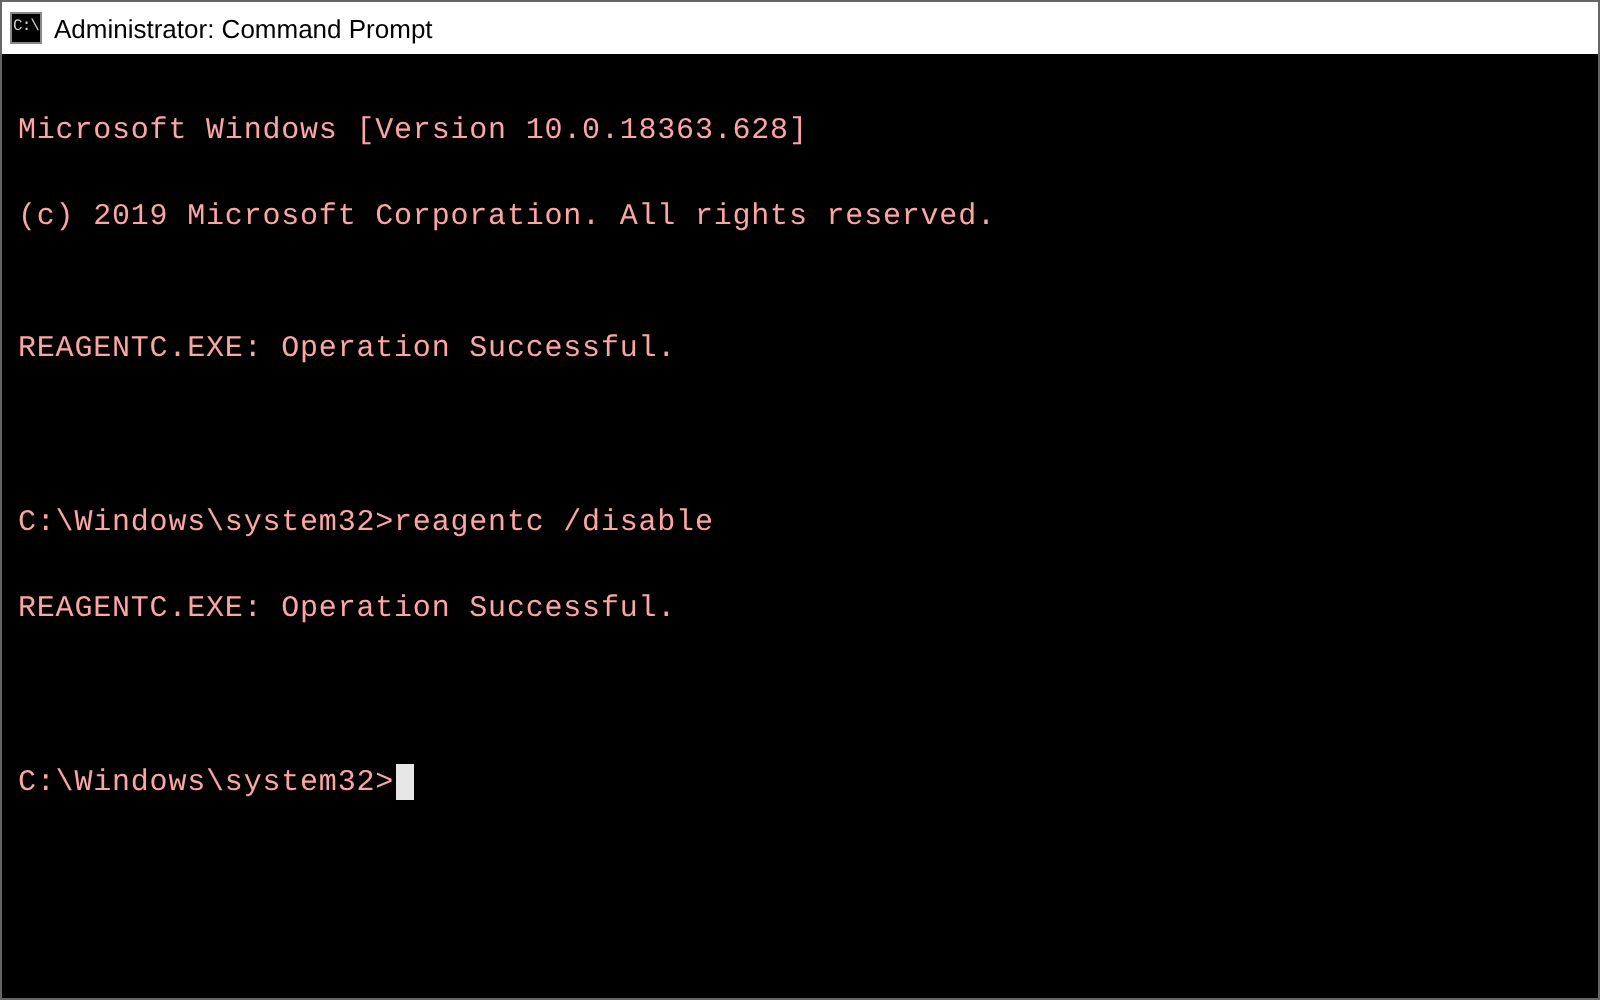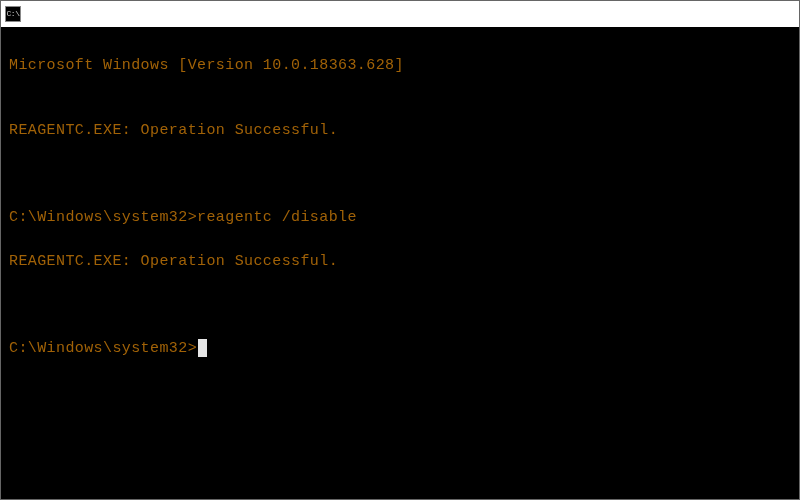--- a/index.html
+++ b/index.html
@@ -37,21 +37,21 @@
       font-family: Consolas, "Courier New", monospace;
       font-size: 8px;
       letter-spacing: -0.5px;
       line-height: 1;
       border: 1px solid #888;
     }
     .terminal {
       width: 100%;
       height: calc(100% - 26px);
       background: #000;
-      color: #a16207;
+      color: #fca5a5;
       font-family: Consolas, "Courier New", monospace;
       font-size: 15px;
       line-height: 1.45;
       padding: 6px 8px;
       white-space: pre;
       letter-spacing: 0.4px;
       overflow: hidden;
     }
     .line { display: block; }
     .cursor {
@@ -62,23 +62,25 @@
       vertical-align: text-bottom;
       margin-left: 1px;
     }
   </style>
 </head>
 <body>
 
 <div class="window">
   <div class="titlebar">
     <span class="appicon">C:\</span>
+    <span>Administrator: Command Prompt</span>
   </div>
   <div class="terminal">
 <span class="line">Microsoft Windows [Version 10.0.18363.628]</span>
+<span class="line">(c) 2019 Microsoft Corporation. All rights reserved.</span>
 <span class="line"></span>
 <span class="line">REAGENTC.EXE: Operation Successful.</span>
 <span class="line"></span>
 <span class="line"></span>
 <span class="line"><span>C:\Windows\system32&gt;</span><span>reagentc /disable</span></span>
 <span class="line">REAGENTC.EXE: Operation Successful.</span>
 <span class="line"></span>
 <span class="line"></span>
 <span class="line"><span>C:\Windows\system32&gt;</span><span class="cursor"></span></span>
   </div>

